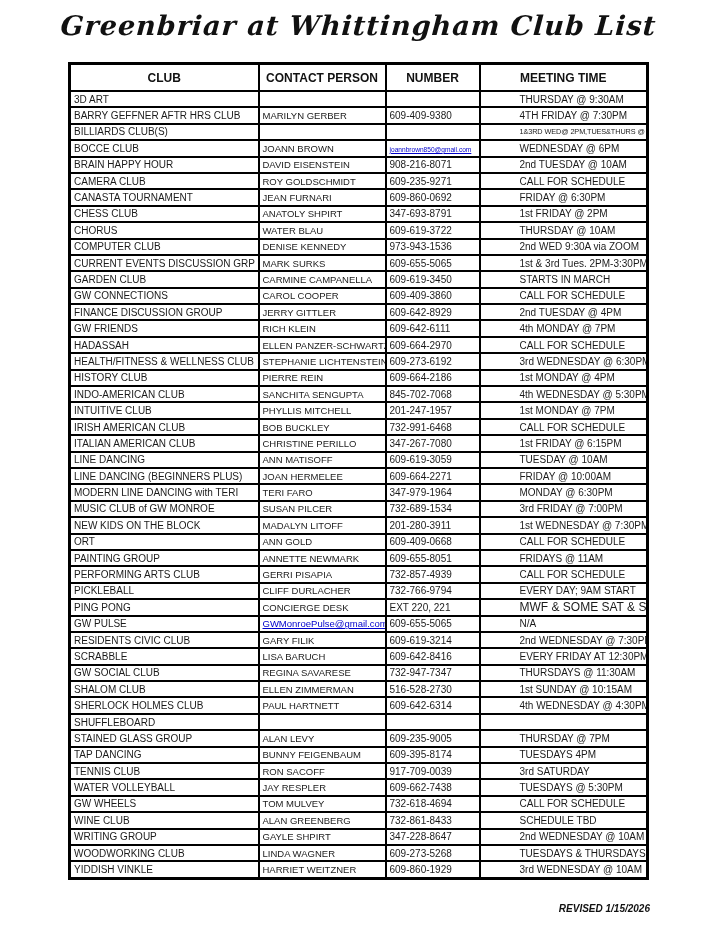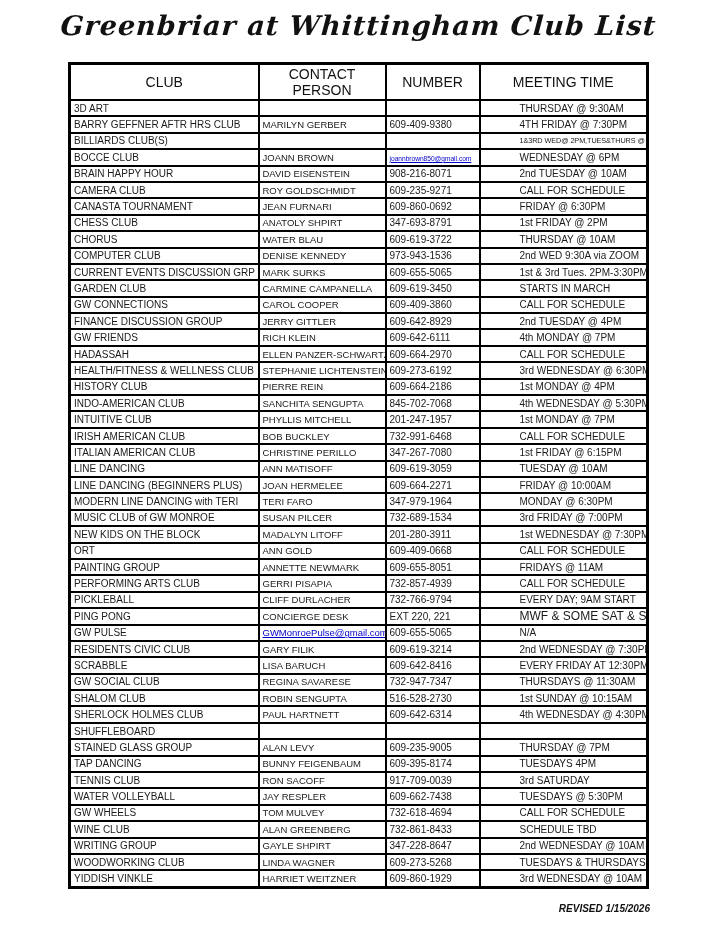--- a/index.html
+++ b/index.html
@@ -23,22 +23,22 @@
   table.club-table {
     position:absolute; left:68px; top:62px;
     width:578px;
     border-collapse:collapse;
     table-layout:fixed;
     border:3px solid #000;
   }
   .club-table th {
     border:2px solid #000;
     height:23px;
-    font-size:14px;
-    font-weight:normal;
+    font-size:12px;
+    font-weight:bold;
     vertical-align:middle;
     color:#111;
   }
   .club-table td {
     border:2px solid #000;
     height:14.4px;
     font-size:10px;
     padding:0 2px 0 3px;
     white-space:nowrap;
     overflow:hidden;
@@ -295,21 +295,21 @@
         <td class="time">EVERY FRIDAY AT 12:30PM</td>
       </tr>
       <tr>
         <td class="club">GW SOCIAL CLUB</td>
         <td class="contact">REGINA SAVARESE</td>
         <td class="number">732-947-7347</td>
         <td class="time">THURSDAYS @ 11:30AM</td>
       </tr>
       <tr>
         <td class="club">SHALOM CLUB</td>
-        <td class="contact">ROBIN SENGUPTA</td>
+        <td class="contact">ELLEN ZIMMERMAN</td>
         <td class="number">516-528-2730</td>
         <td class="time">1st SUNDAY @ 10:15AM</td>
       </tr>
       <tr>
         <td class="club">SHERLOCK HOLMES CLUB</td>
         <td class="contact">PAUL HARTNETT</td>
         <td class="number">609-642-6314</td>
         <td class="time">4th WEDNESDAY @ 4:30PM</td>
       </tr>
       <tr>

